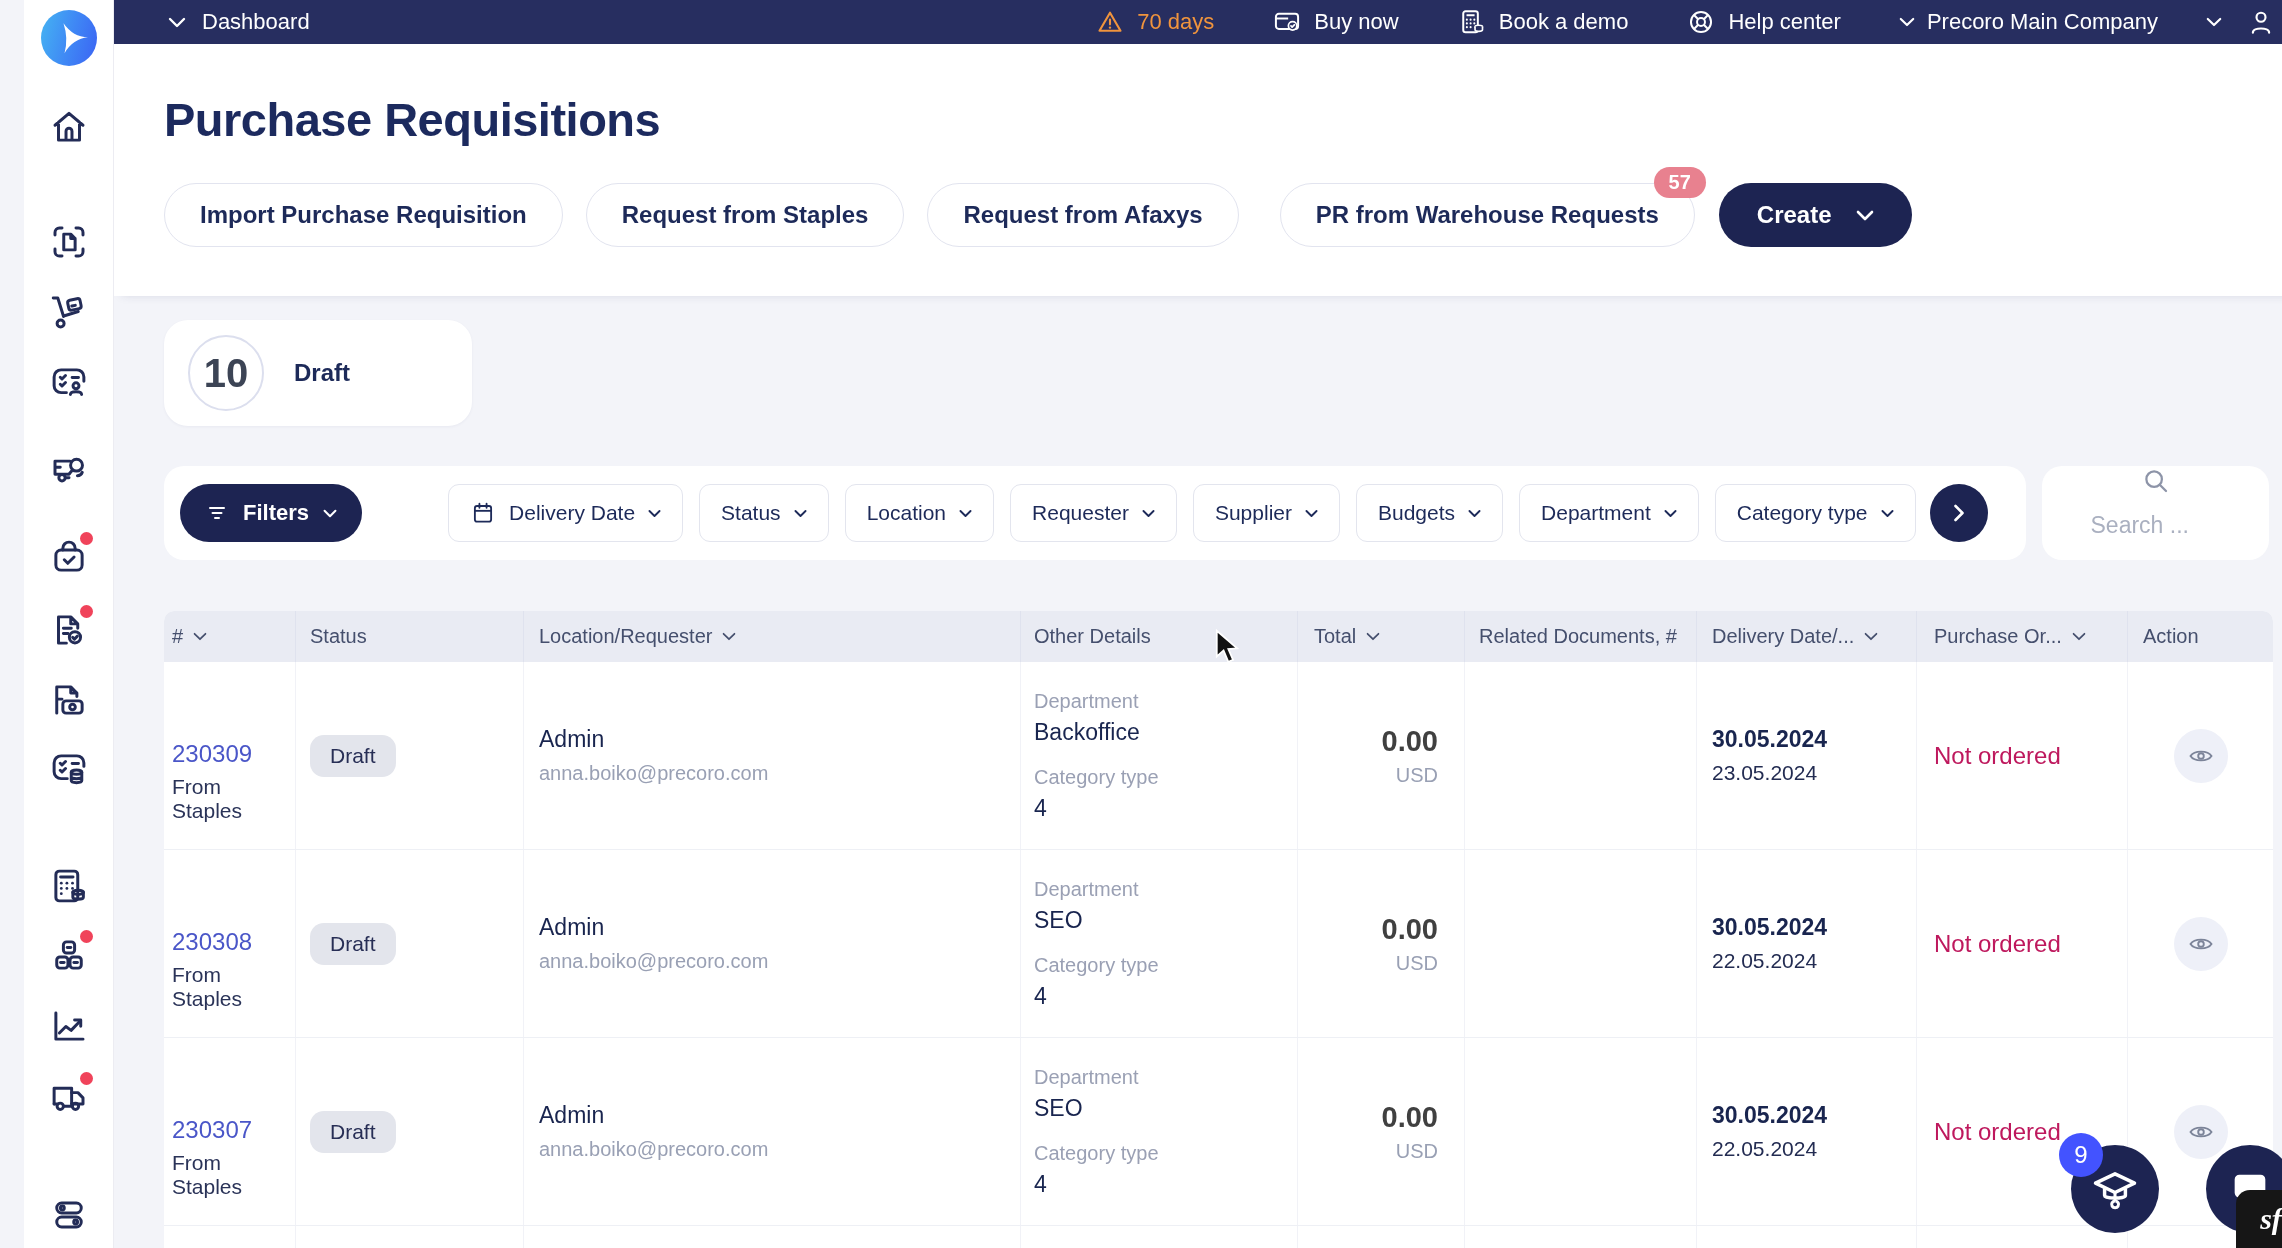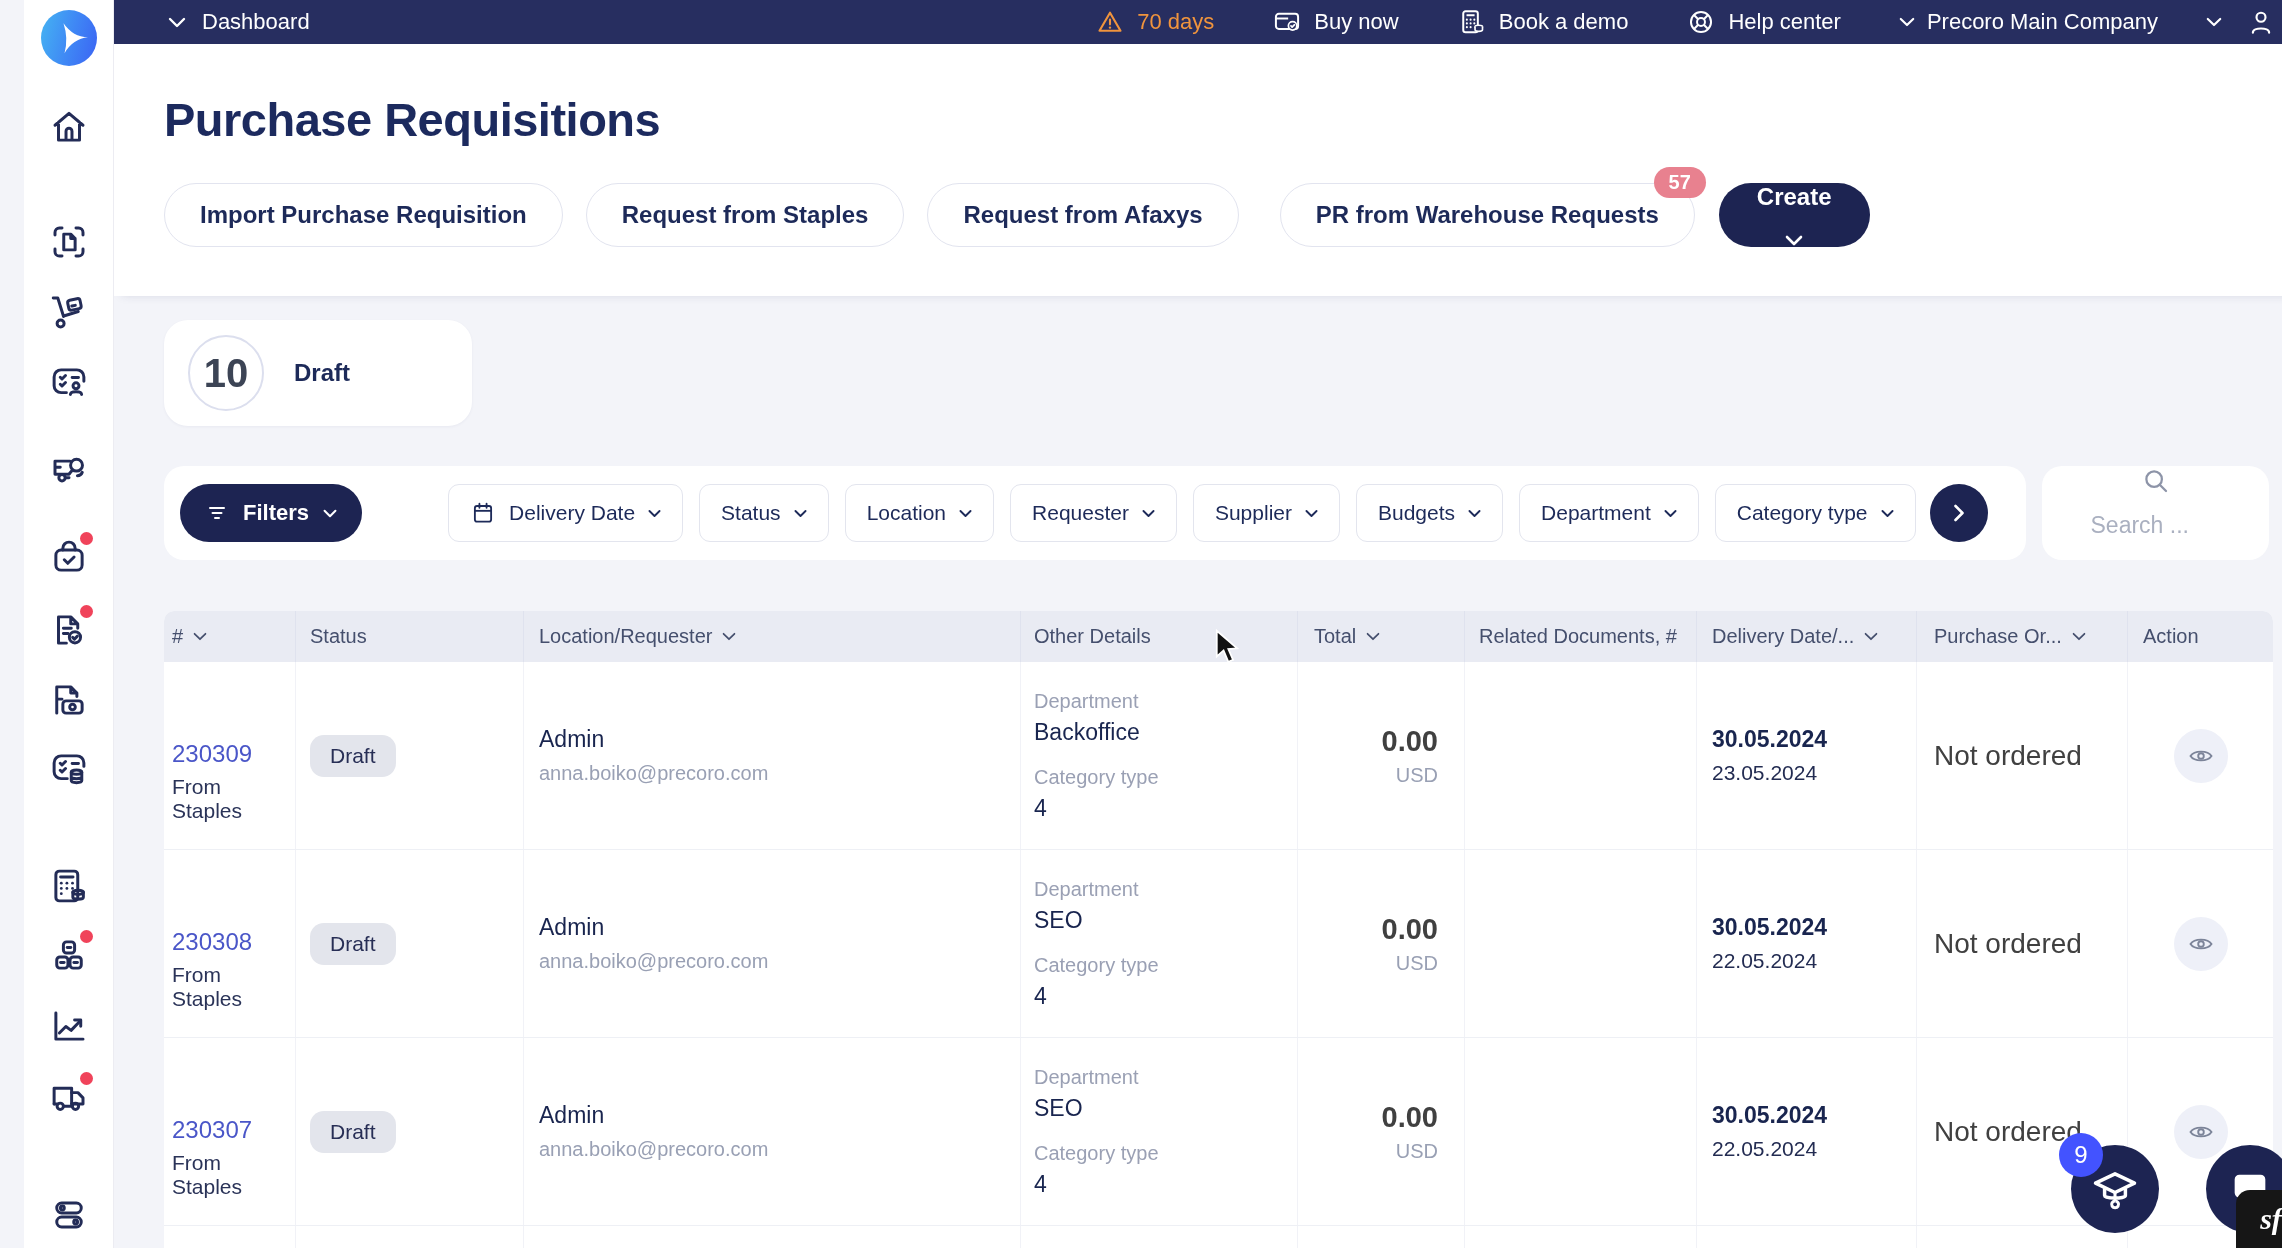--- a/index.html
+++ b/index.html
@@ -32,21 +32,21 @@
   .headsec { position:absolute; left:90px; top:44px; width:2192px; height:252px; background:#fff;
              box-shadow:0 6px 10px -8px rgba(39,46,96,.18); }
   .page-title { position:absolute; left:50px; top:48px; font-size:47px; font-weight:700; color:#1c2a5e; letter-spacing:-.5px; }
   .btnrow { position:absolute; left:50px; top:139px; display:flex; gap:23px; align-items:center; }
   .pillbtn { position:relative; height:64px; display:flex; align-items:center; padding:0 35px;
              background:#fff; border:1px solid #e2e4ef; border-radius:999px; font-size:24px; font-weight:600;
              color:#1d2a59; white-space:nowrap; cursor:pointer; }
   .badge57 { position:absolute; top:-17px; right:-12px; background:#e8818f; color:#fff; font-size:20px;
              font-weight:600; padding:4px 15px; border-radius:999px; }
   .createbtn { height:64px; display:flex; align-items:center; gap:24px; padding:0 38px; background:#1d2452;
-               color:#fff; border-radius:999px; font-size:24px; font-weight:600; cursor:pointer; margin-left:1px;flex-direction:column; }
+               color:#fff; border-radius:999px; font-size:24px; font-weight:600; cursor:pointer; margin-left:1px; }
 
   
   .sumcard { position:absolute; left:140px; top:320px; width:308px; height:106px; background:#fff;
              border-radius:24px; display:flex; align-items:center; padding:0 24px; cursor:pointer;
              box-shadow:0 1px 3px rgba(30,40,90,.05); }
   .sumcircle { width:76px; height:76px; border-radius:50%; border:2px solid #dcdfee; display:flex;
                align-items:center; justify-content:center; font-size:40px; font-weight:700; color:#3c4455; }
   .sumlabel { margin-left:30px; font-size:24px; font-weight:600; color:#1d2a59; }
 
   
@@ -86,21 +86,21 @@
   .reqname { font-size:23px; font-weight:500; color:#19254f; }
   .reqmail { font-size:20px; color:#99a0b4; margin-top:9px; }
   .odlabel { font-size:20px; color:#9aa0b4; }
   .odvalue { font-size:23px; font-weight:500; color:#19254f; margin-top:6px; }
   .odgap { height:20px; }
   .cell-total { align-items:flex-end; padding-right:26px; }
   .totval { font-size:29px; font-weight:700; color:#404040; }
   .totcur { font-size:20px; color:#99a0b4; margin-top:6px; }
   .date1 { font-size:23px; font-weight:700; color:#19254f; }
   .date2 { font-size:21px; color:#232c52; margin-top:8px; }
-  .poval { font-size:28px; color:#404040; }
+  .poval { font-size:24px; color:#be185d; }
   .cell-action { align-items:center; }
   .eyebtn { width:54px; height:54px; border-radius:50%; background:#eef0f8; display:flex; align-items:center;
             justify-content:center; cursor:pointer; }
   .rowpartial { height:22px; border-bottom:none; }
   .rowpartial > div { border-right:1px solid #f1f2f7; }
 
   
   .fab { position:absolute; width:88px; height:88px; border-radius:50%; background:#1d2452; display:flex;
          align-items:center; justify-content:center; cursor:pointer; z-index:9; }
   .fab-edu { left:2047px; top:1145px; }

